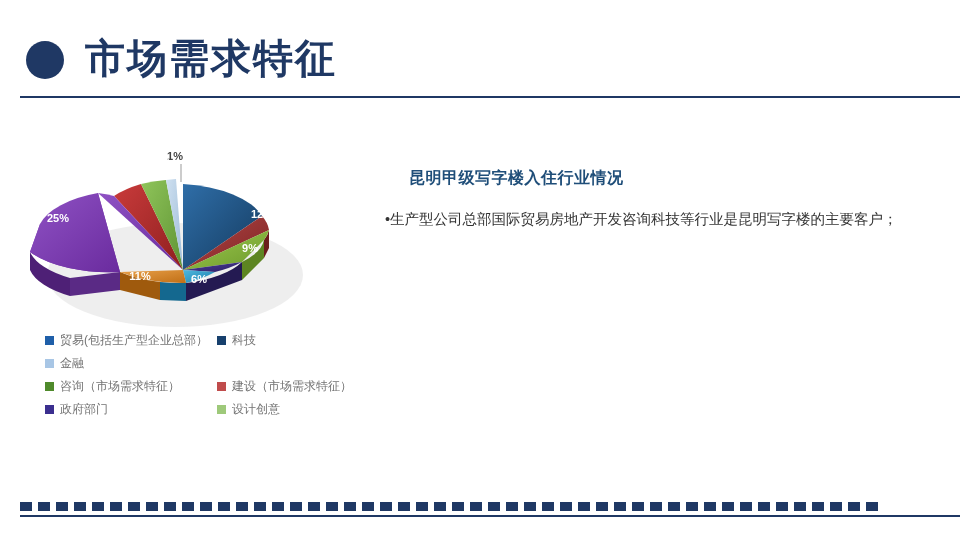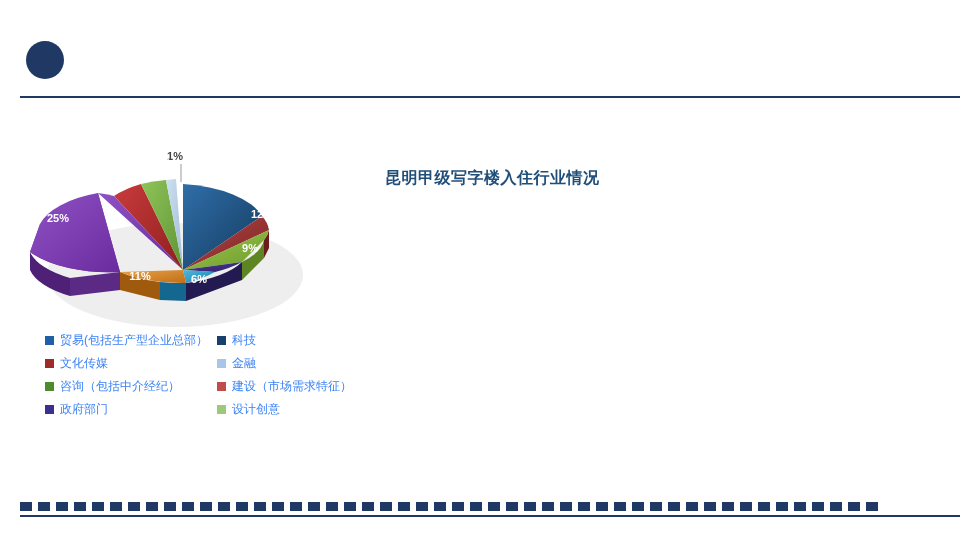--- a/index.html
+++ b/index.html
@@ -72,21 +72,21 @@
     fill: #444444;
   }
 
   
   .legend {
     position: absolute;
     left: 45px;
     top: 333px;
     width: 340px;
     font-size: 12px;
-    color: #3b82f6;
+    color: #737373;
     text-align: center;
   }
   .legend-row {
     display: flex;
     margin-bottom: 9px;
   }
   .legend-item {
     display: flex;
     align-items: center;
   }
@@ -109,20 +109,21 @@
     left: 385px;
     top: 168px;
     width: 575px;
   }
   .text-title {
     font-size: 16px;
     font-weight: bold;
     color: #1f4e79;
     margin-bottom: 16px;
     letter-spacing: 0.5px;
+    margin-left: 24px;
   }
   .text-para {
     font-size: 14.5px;
     color: #333333;
     line-height: 28px;
     margin-bottom: 2px;
     text-align: justify;
   }
 
   
@@ -155,20 +156,21 @@
     width: 940px;
     height: 2px;
     background: #1f3864;
   }
 </style>
 </head>
 <body>
 
 <div class="header">
   <div class="header-bullet"></div>
+  <div class="header-title">市场需求特征</div>
   <div class="header-rule"></div>
 </div>
 
 <div class="chart-area">
   <svg class="pie-svg" width="380" height="215" viewBox="0 0 380 215">
     <defs>
       <linearGradient id="gPurple" x1="0" y1="0" x2="1" y2="1">
         <stop offset="0%" stop-color="#8f52c4"></stop>
           <stop offset="100%" stop-color="#6a2b9e"></stop>
       </linearGradient>
@@ -280,53 +282,50 @@
     <div class="legend-item col1">
       <span class="legend-swatch" style="background:#1f5fa9"></span>
       <span class="legend-text">贸易(包括生产型企业总部）</span>
     </div>
     <div class="legend-item">
       <span class="legend-swatch" style="background:#17406d"></span>
       <span class="legend-text">科技</span>
     </div>
   </div>
   <div class="legend-row">
-    <div class="legend-item col1">
-      <span class="legend-swatch" style="background:#9e2a2a"></span>
-      <span class="legend-text">文化传媒</span>
-    </div>
     <div class="legend-item">
       <span class="legend-swatch" style="background:#a8c6e5"></span>
       <span class="legend-text">金融</span>
     </div>
   </div>
   <div class="legend-row">
     <div class="legend-item col1">
       <span class="legend-swatch" style="background:#4f8a2b"></span>
-      <span class="legend-text">咨询（包括中介经纪）</span>
+      <span class="legend-text">咨询（市场需求特征）</span>
     </div>
     <div class="legend-item">
       <span class="legend-swatch" style="background:#c04c4c"></span>
       <span class="legend-text">建设（市场需求特征）</span>
     </div>
   </div>
   <div class="legend-row">
     <div class="legend-item col1">
       <span class="legend-swatch" style="background:#3b2f8f"></span>
       <span class="legend-text">政府部门</span>
     </div>
     <div class="legend-item">
       <span class="legend-swatch" style="background:#9ec97a"></span>
       <span class="legend-text">设计创意</span>
     </div>
   </div>
 </div>
 
 <div class="text-block">
   <div class="text-title">昆明甲级写字楼入住行业情况</div>
+  <div class="text-para">•生产型公司总部国际贸易房地产开发咨询科技等行业是昆明写字楼的主要客户；</div>
 </div>
 
 <div class="footer">
   <div class="footer-dashes" id="footer-dashes">
       <div class="dash" style="background: rgb(31, 56, 100);"></div>
       <div class="dash" style="background: rgb(31, 56, 100);"></div>
       <div class="dash" style="background: rgb(31, 56, 100);"></div>
       <div class="dash" style="background: rgb(31, 56, 100);"></div>
       <div class="dash" style="background: rgb(31, 56, 100);"></div>
       <div class="dash" style="background: rgb(31, 56, 100);"></div>

